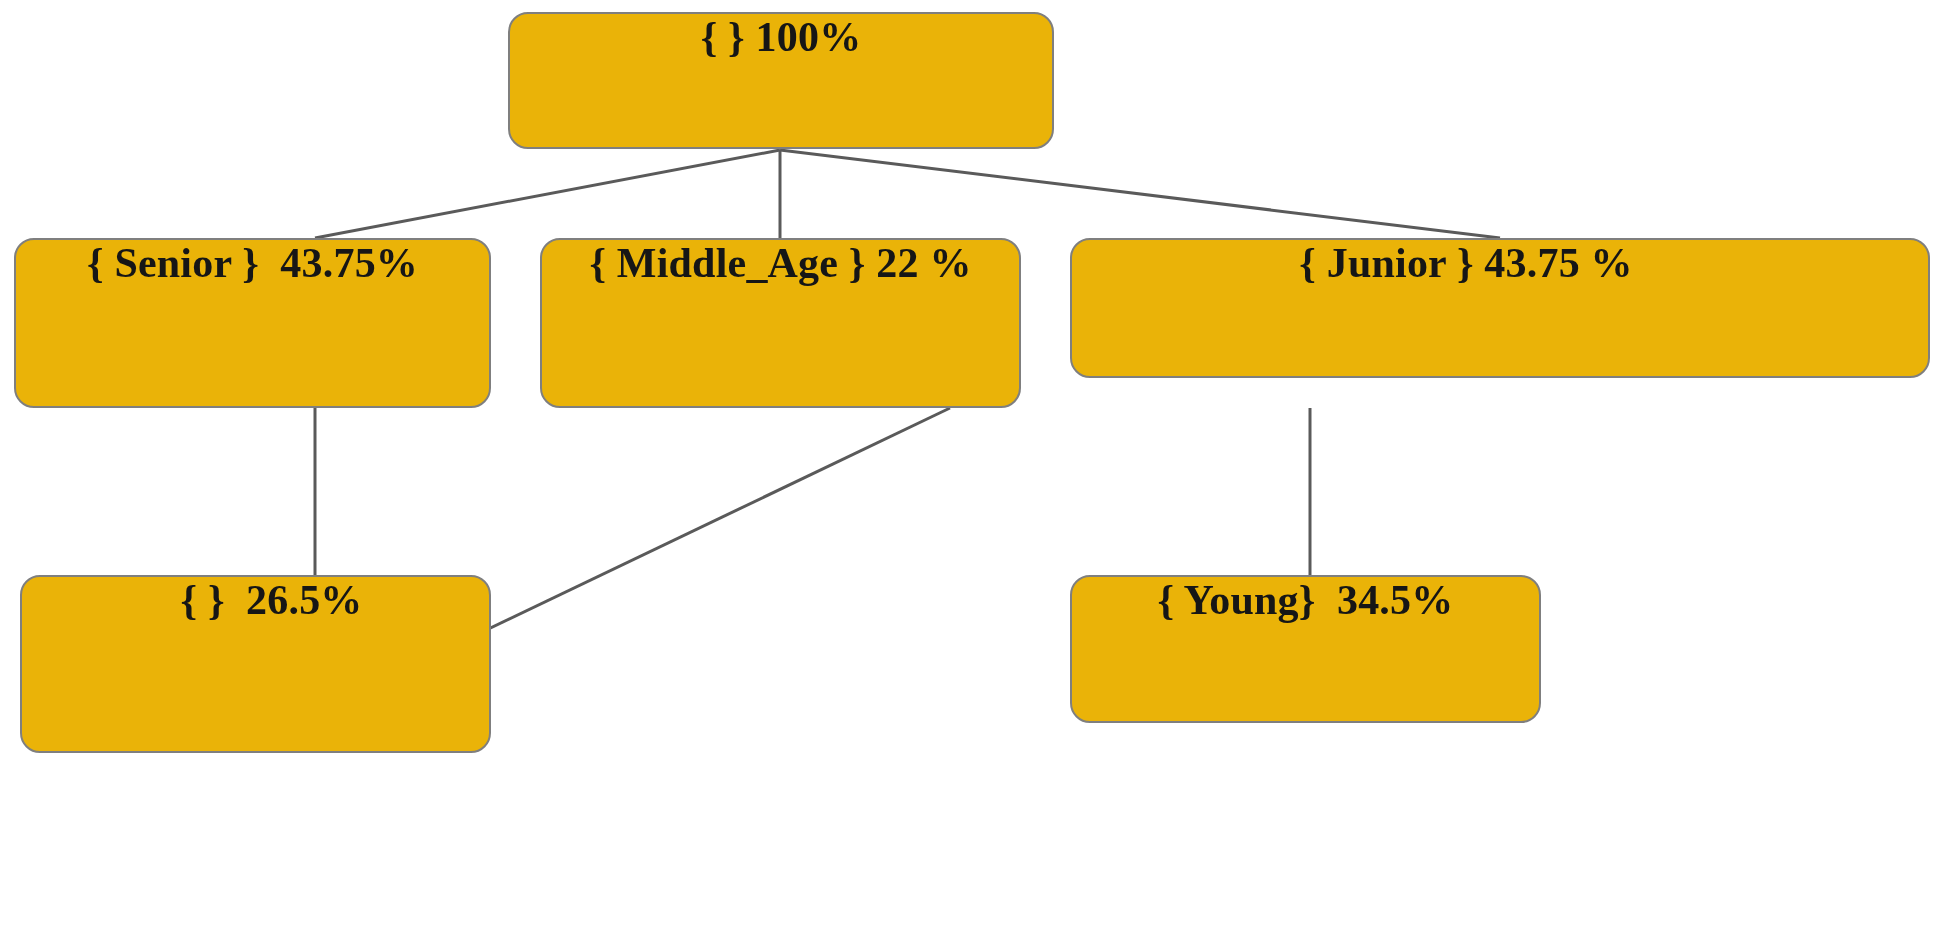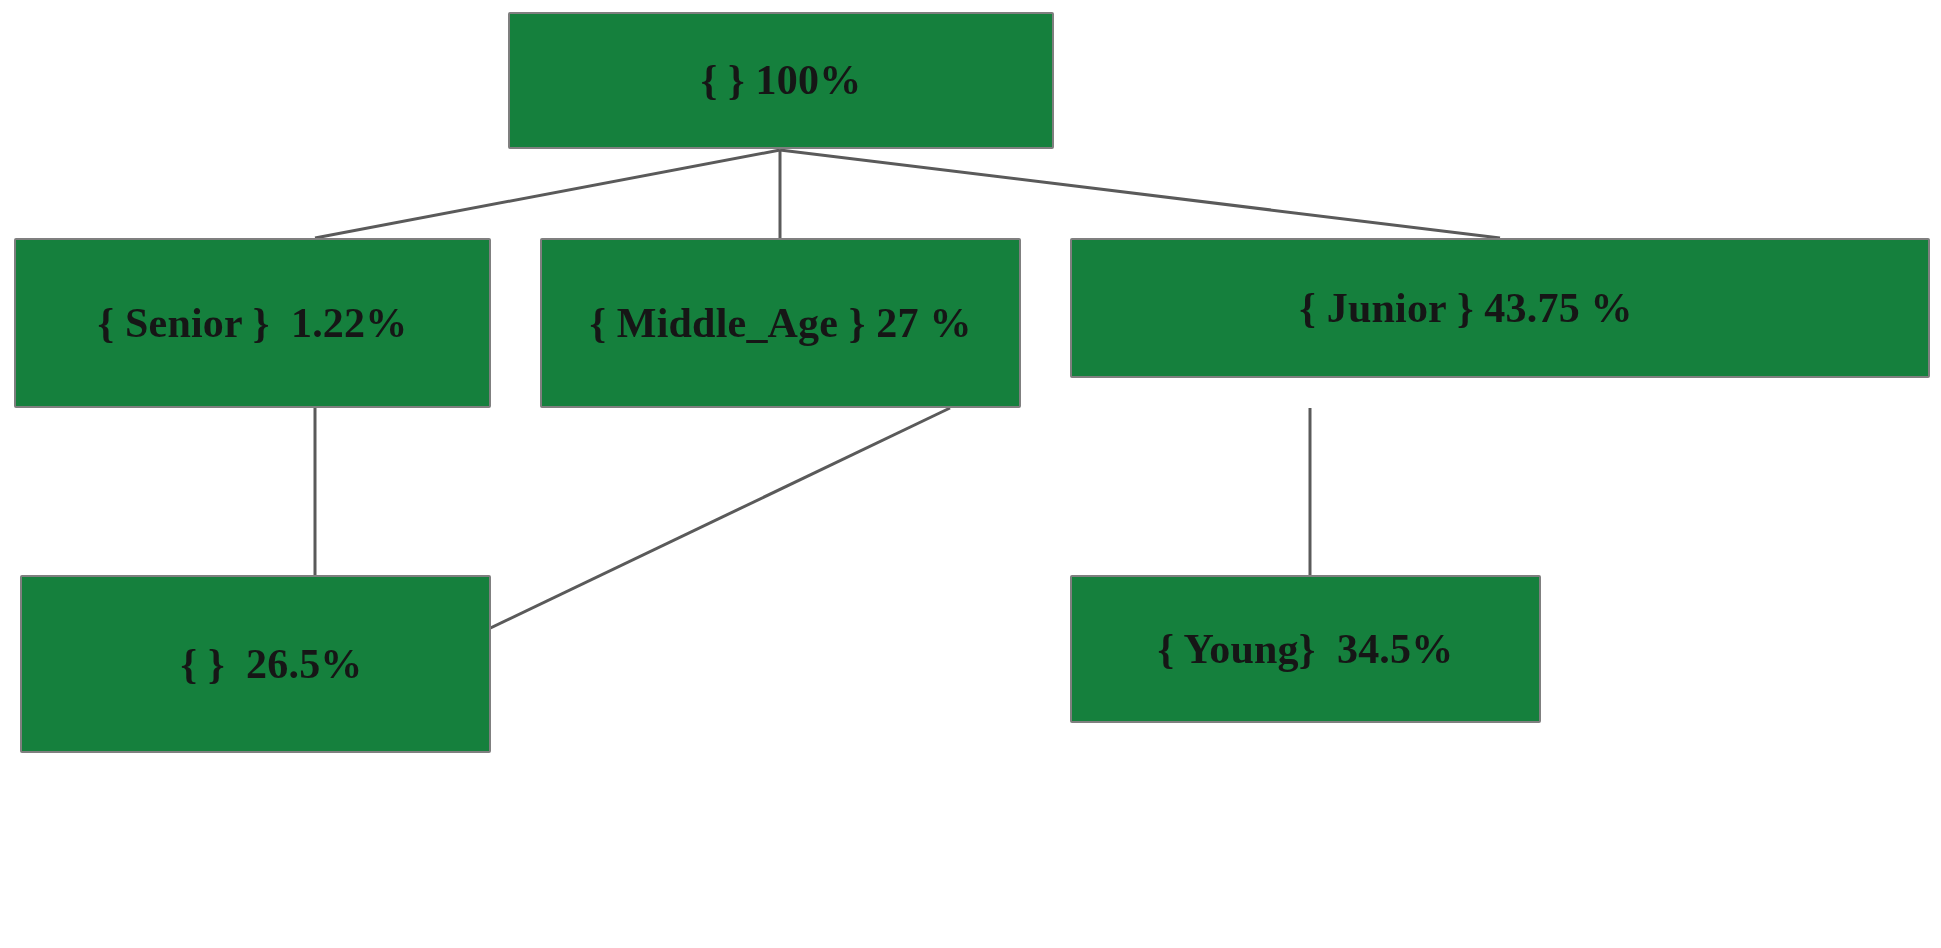--- a/index.html
+++ b/index.html
@@ -22,25 +22,25 @@
     position: absolute;
     left: 0;
     top: 0;
     width: 1941px;
     height: 948px;
     pointer-events: none;
   }
   .node {
     position: absolute;
     box-sizing: border-box;
-    background: #15803d;
+    background: #eab308;
     border: 2px solid #7f7f7f;
-    border-radius: 2px;
+    border-radius: 20px;
     display: flex;
-    align-items: center;
+    align-items: flex-start;
     justify-content: center;
     z-index: 2;
   }
   .node-label {
     font-family: "Liberation Serif", "DejaVu Serif", serif;
     font-weight: bold;
     font-size: 42px;
     line-height: 1.1;
     color: #161616;
     white-space: pre;
@@ -72,25 +72,25 @@
       <path d="M 950 408 L 315 712"></path>
       <path d="M 1310 408 L 1310 575"></path>
     </g>
   </svg>
 
   <div class="node" id="node-root">
     <span class="node-label">{ } 100%</span>
   </div>
 
   <div class="node" id="node-senior">
-    <span class="node-label">{ Senior }  1.22%</span>
+    <span class="node-label">{ Senior }  43.75%</span>
   </div>
 
   <div class="node" id="node-middleage">
-    <span class="node-label">{ Middle_Age } 27 %</span>
+    <span class="node-label">{ Middle_Age } 22 %</span>
   </div>
 
   <div class="node" id="node-junior">
     <span class="node-label">{ Junior } 43.75 %</span>
   </div>
 
   <div class="node" id="node-blank2">
     <span class="node-label">{ }  26.5%</span>
   </div>
 

